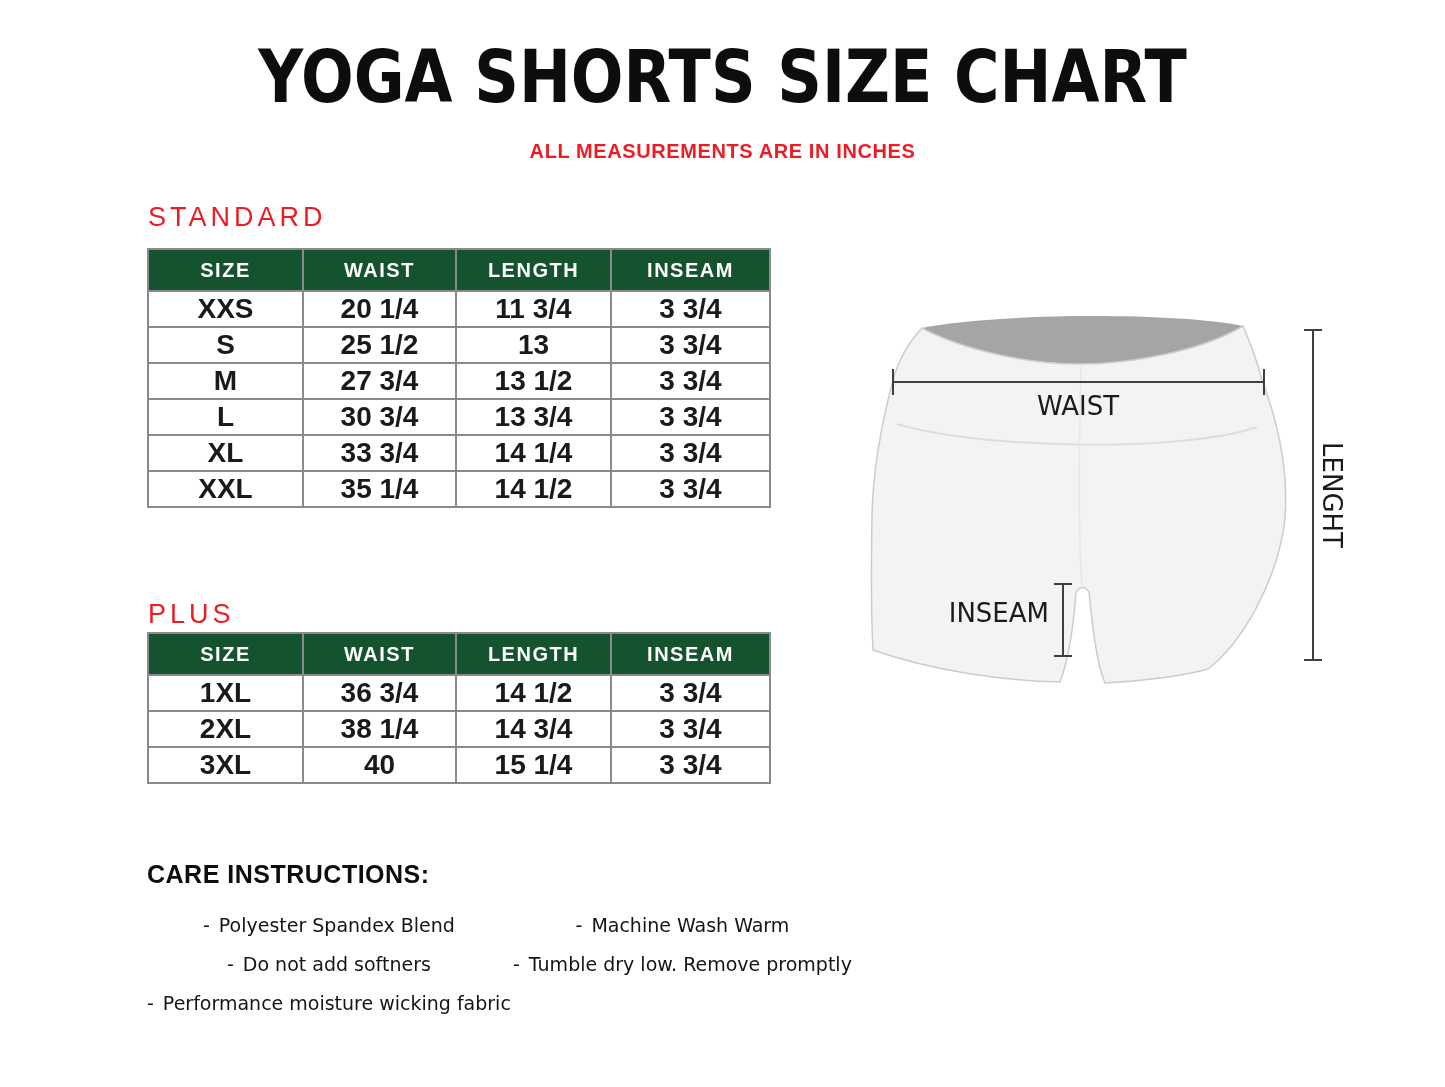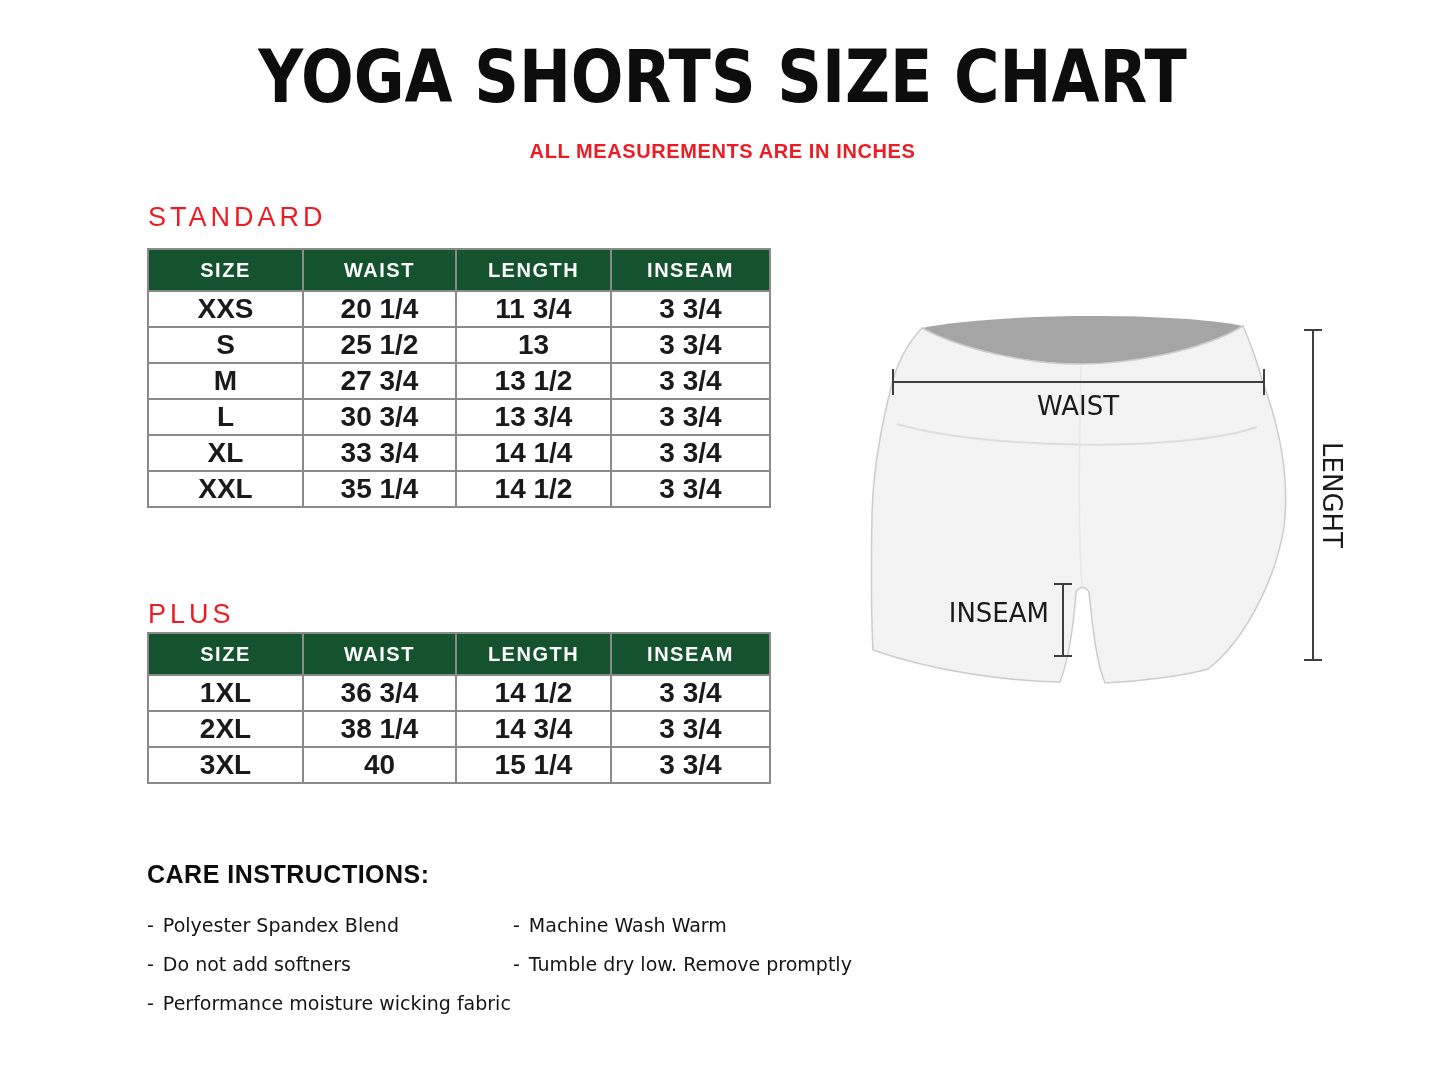--- a/index.html
+++ b/index.html
@@ -85,20 +85,21 @@
     font-size: 25px;
     letter-spacing: 0.5px;
     color: #0d0d0d;
   }
   .care-col {
     top: 910px;
     font-family: "DejaVu Sans", "Liberation Sans", sans-serif;
     font-size: 19px;
     font-weight: 400;
     color: #151515;
+    text-align: center;
   }
   #care-col-left  { left: 147px; }
   #care-col-right { left: 513px; }
   .care-item { height: 39px; line-height: 30px; white-space: nowrap; }
   .care-item .dash { margin-right: 9px; }
 
   
   #shorts-diagram { left: 855px; top: 300px; }
   .annot-text {
     font-family: "DejaVu Sans", "Liberation Sans", sans-serif;

